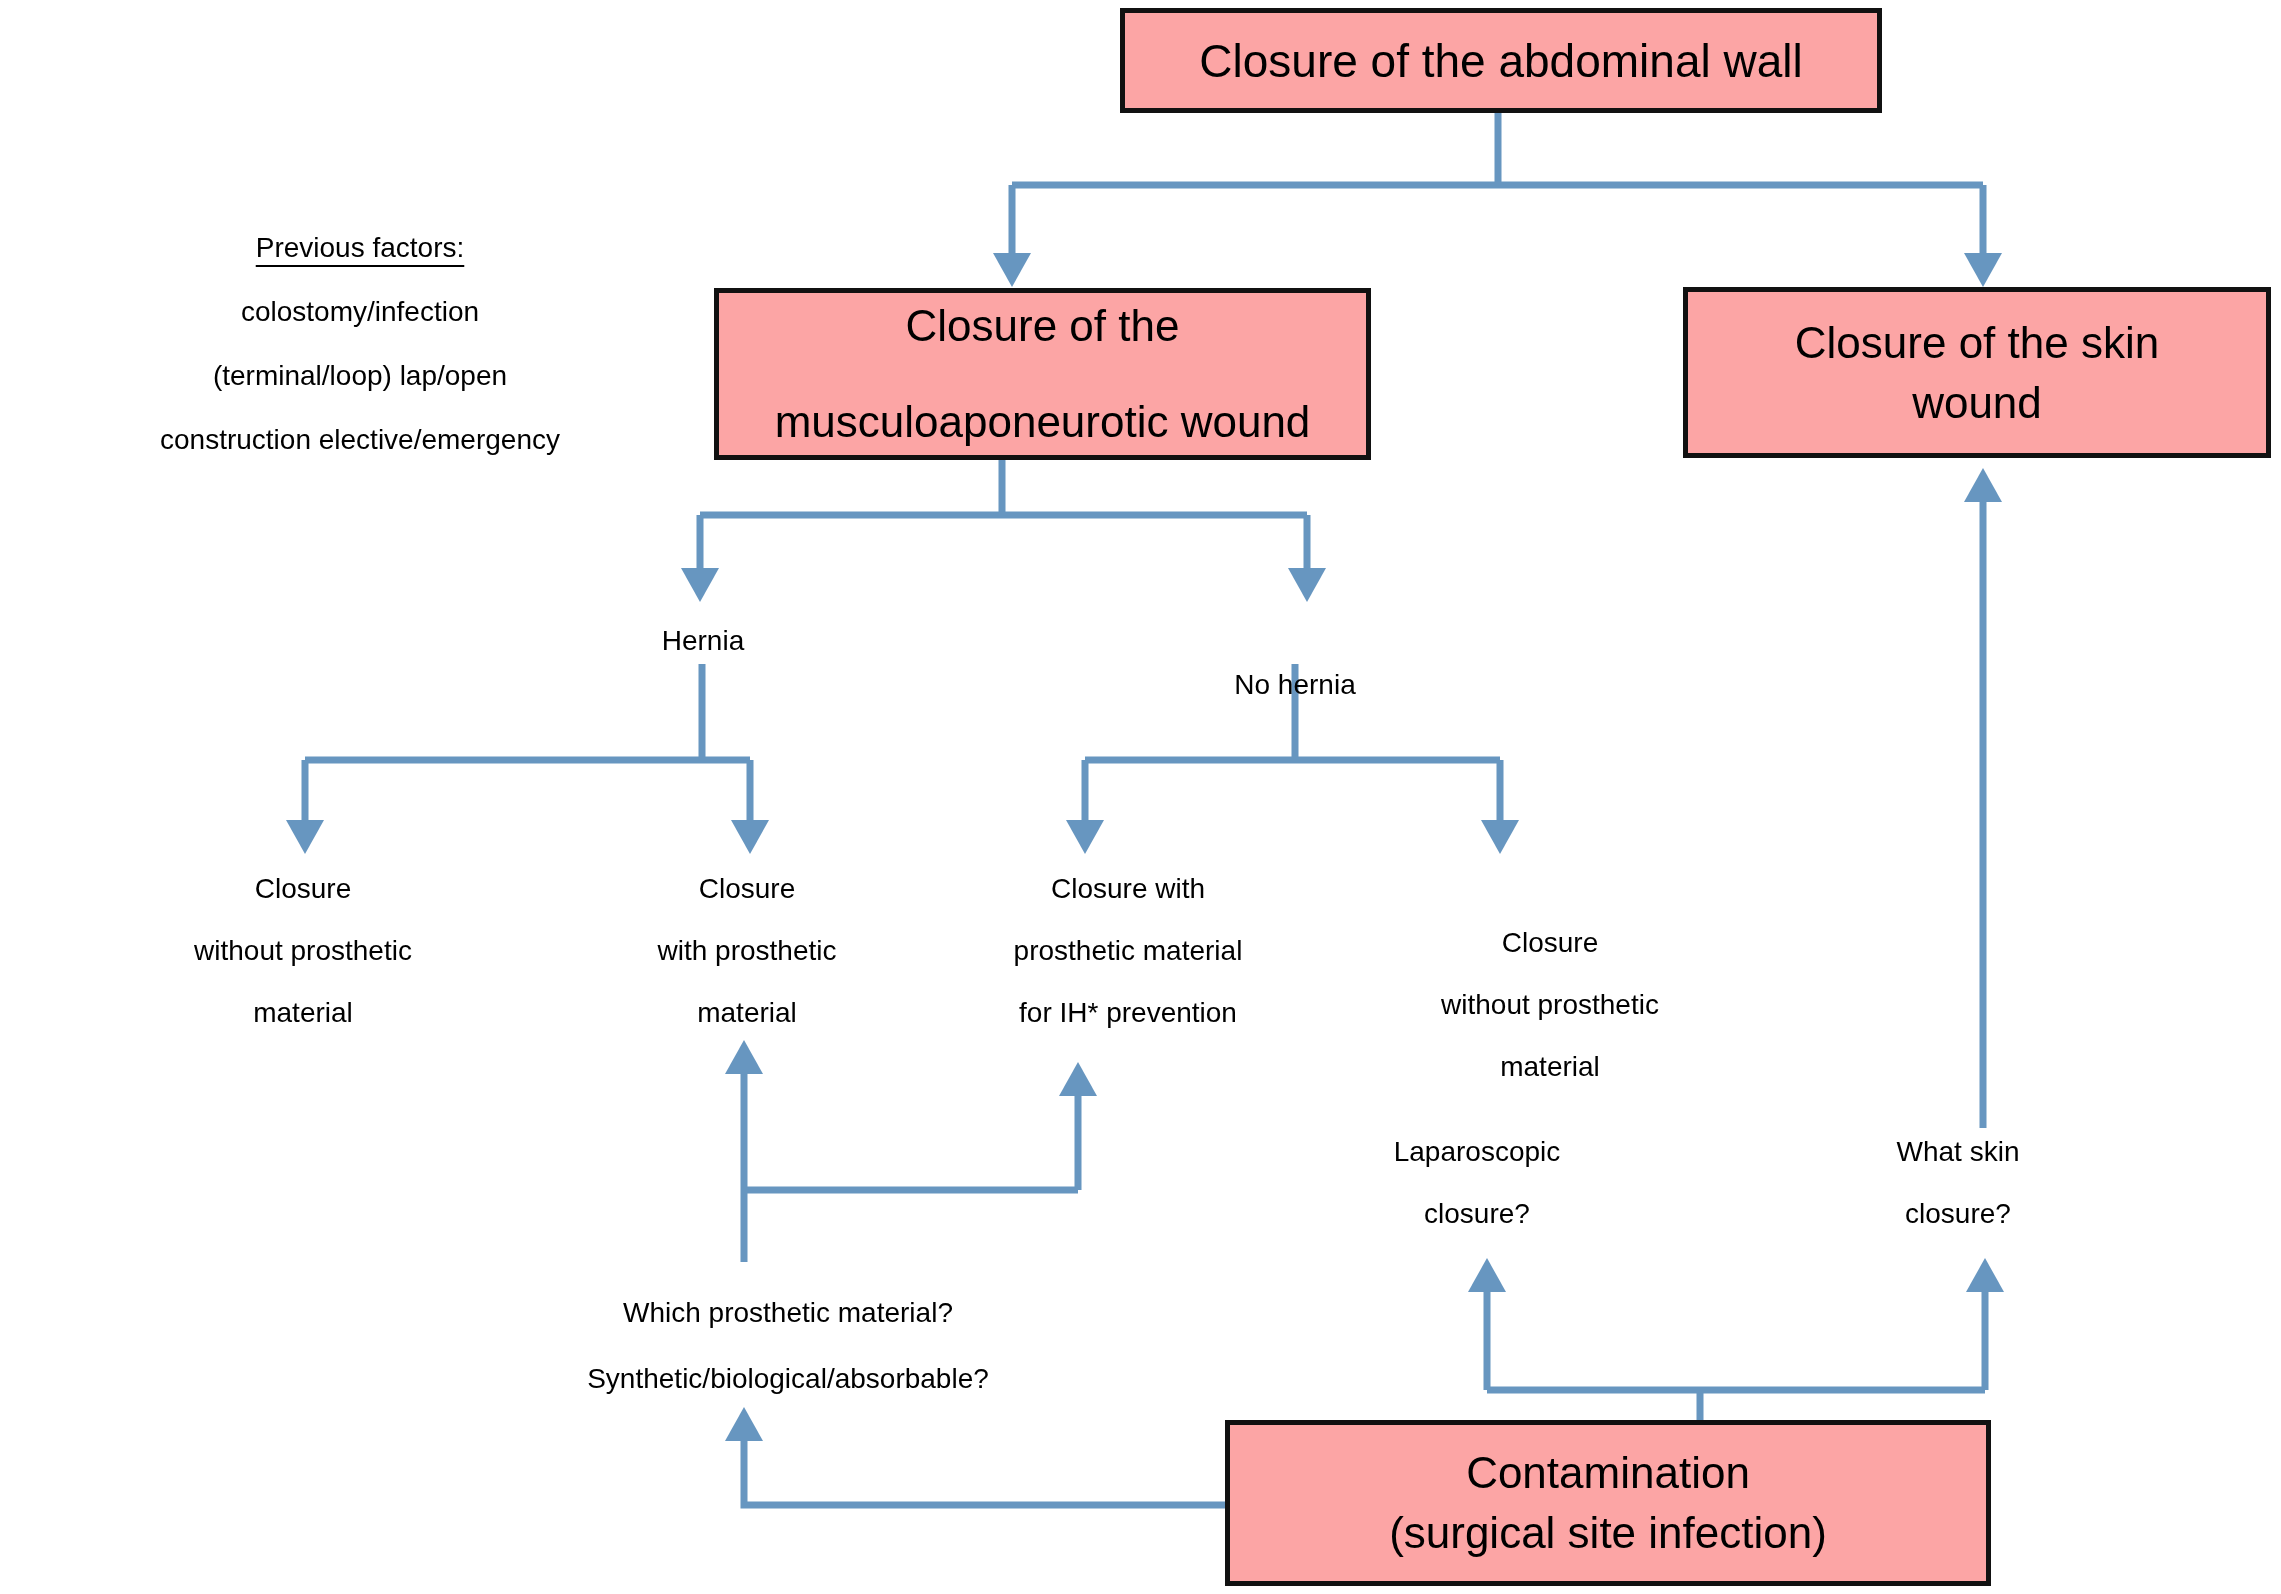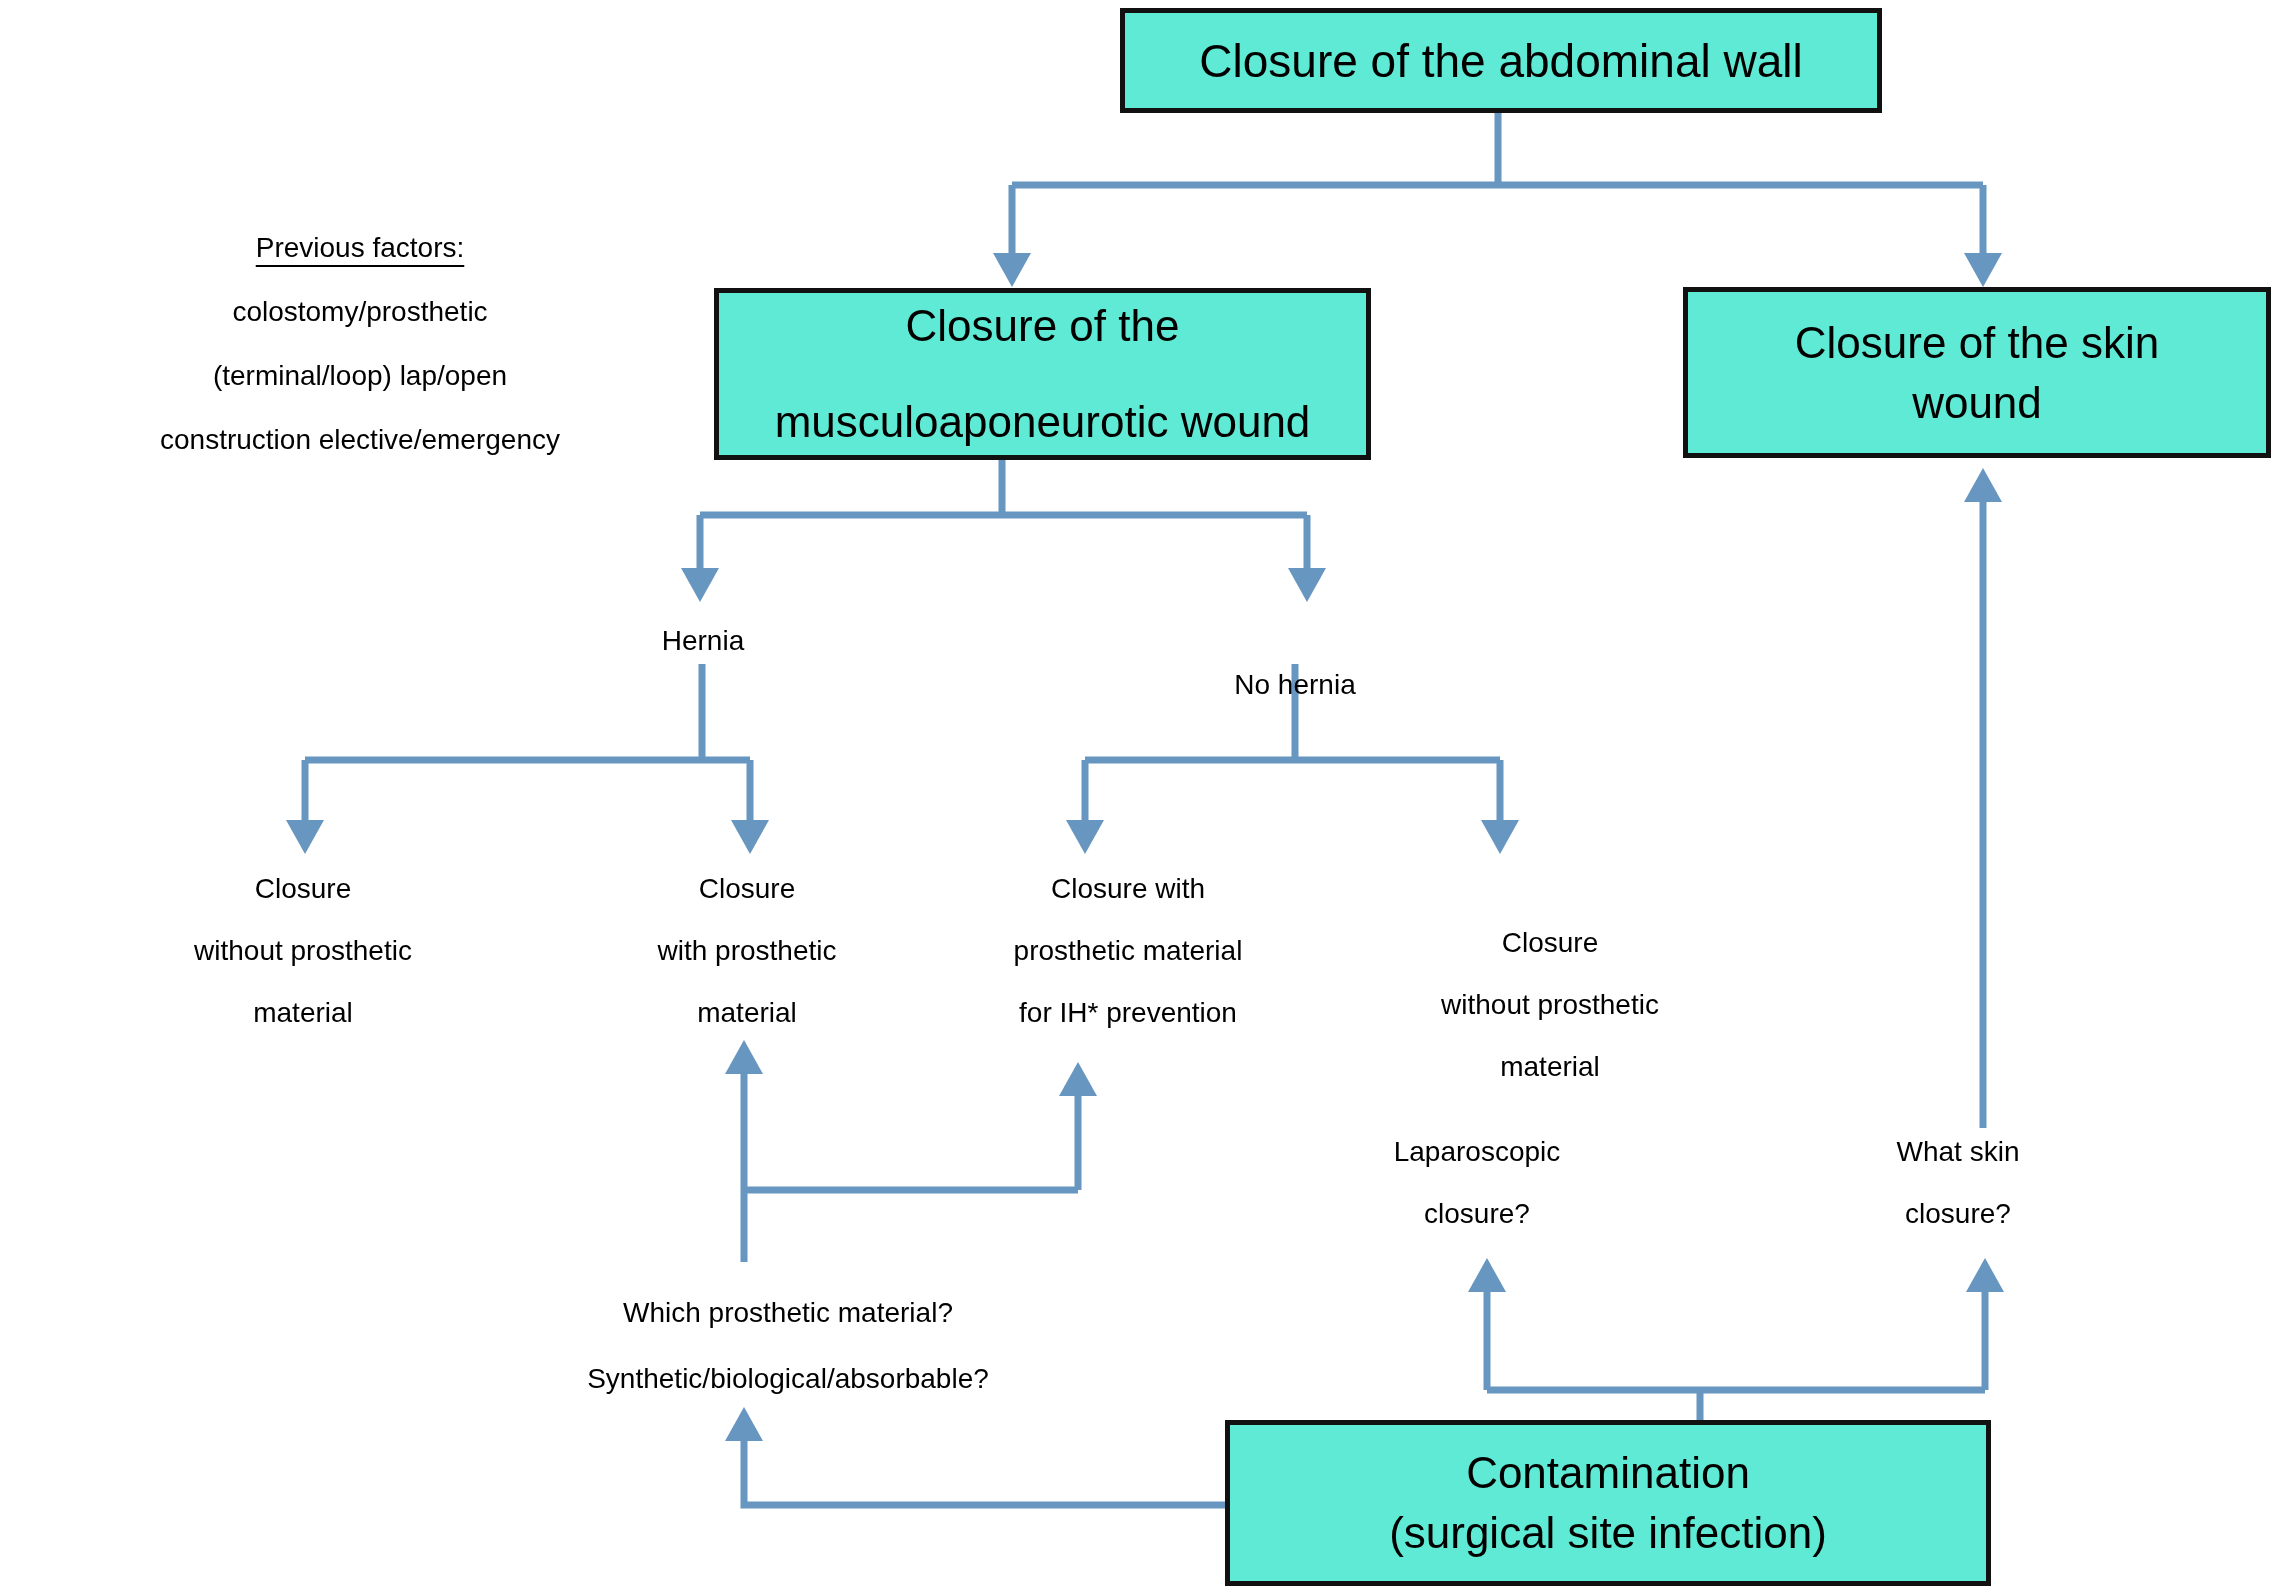--- a/index.html
+++ b/index.html
@@ -11,21 +11,21 @@
     font-family:"Liberation Sans","DejaVu Sans",sans-serif;
     color:var(--txt,#000000);
     overflow:hidden;
   }
   #connector-layer{position:absolute;left:0;top:0;width:2281px;height:1594px;}
   .cl{stroke:var(--connector,#6796C0);stroke-width:7;fill:none;}
   .ah{fill:var(--connector,#6796C0);stroke:none;}
   .box{
     position:absolute;
     border:5px solid var(--boxborder,#111111);
-    background:#5eead4;
+    background:#fca5a5;
     display:flex;
     flex-direction:column;
     justify-content:center;
     align-items:center;
     text-align:center;
     font-size:44px;
     line-height:60px;
     box-sizing:border-box;
   }
   .tlabel{
@@ -93,21 +93,21 @@
     <span class="line">wound</span>
   </div>
 
   <div class="box" style="left:1225px;top:1420px;width:766px;height:166px;">
     <span class="line">Contamination</span>
     <span class="line">(surgical site infection)</span>
   </div>
 
   <div class="tlabel" id="previous-factors" style="left:0px;top:216px;width:720px;">
     <span class="line underlined">Previous factors:</span>
-    <span class="line">colostomy/prosthetic</span>
+    <span class="line">colostomy/infection</span>
     <span class="line">(terminal/loop) lap/open</span>
     <span class="line">construction elective/emergency</span>
   </div>
 
   <div class="tlabel" style="left:553px;top:610px;width:300px;">
     <span class="line">Hernia</span>
   </div>
 
   <div class="tlabel" style="left:1145px;top:610px;width:300px;margin-top:44px;">
     <span class="line">No hernia</span>

